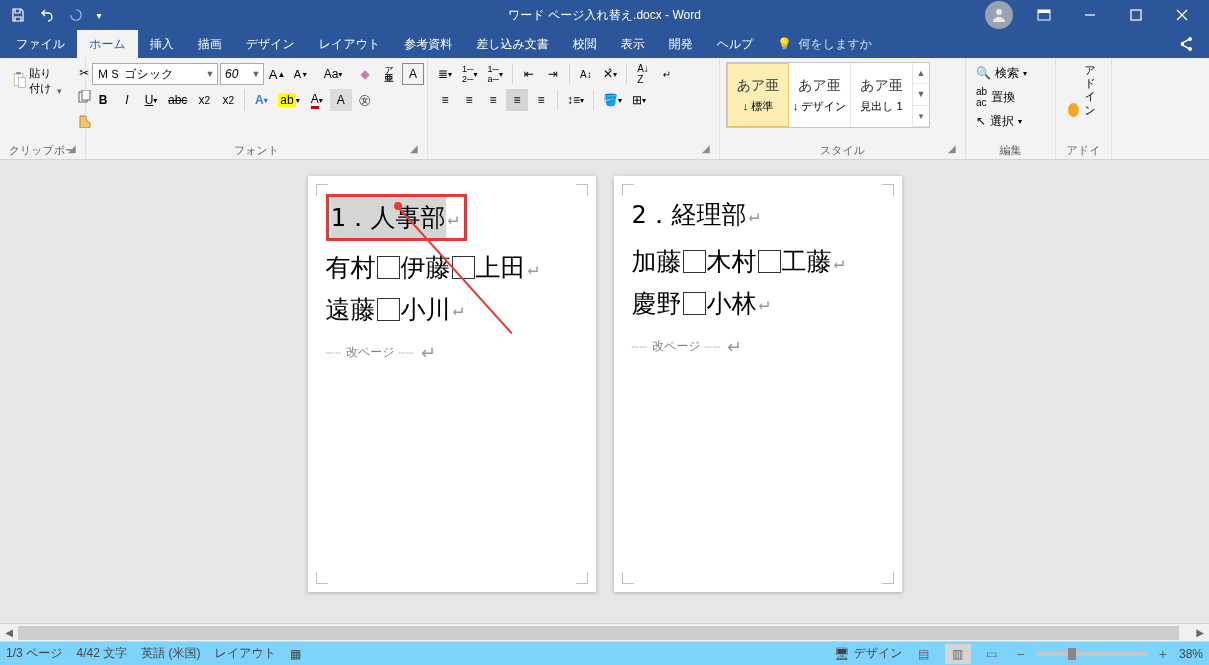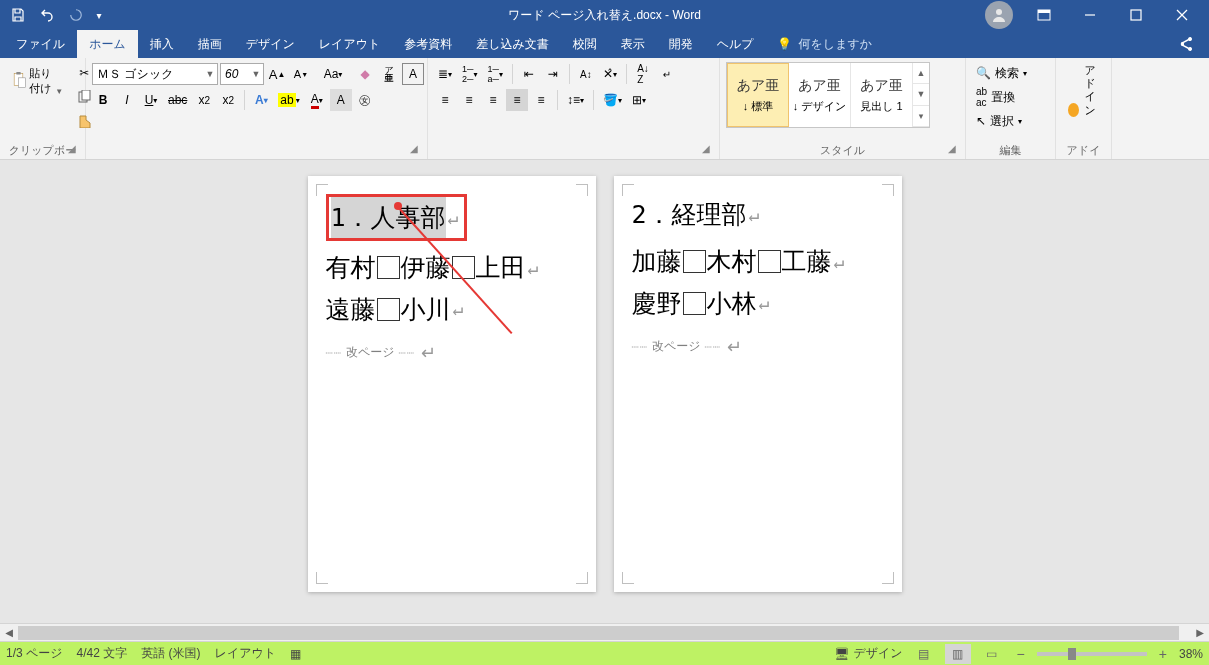--- a/index.html
+++ b/index.html
@@ -68,21 +68,21 @@
 
 .page-break { font-size: 12px; color: #808080; margin-top: 12px; display: flex; align-items: center; gap: 4px; }
 .pb-dots::before, .pb-dots::after { content: ""; }
 .pb-dots { color: #aaa; letter-spacing: 1px; }
 
 .annot-box { position: absolute; border: 3px solid #e53935; color: #e53935; font-size: 26px; font-weight: bold; padding: 6px 18px; background: #fff; }
 .annot-line { position: absolute; background: #e53935; height: 2px; transform-origin: left center; }
 .annot-dot { position: absolute; width: 8px; height: 8px; background: #e53935; border-radius: 50%; }
 
 
-.status { position: absolute; left: 0; right: 0; bottom: 0; height: 24px; background: #bef264; border-top: 1px solid #d4d4d4; display: flex; align-items: center; font-size: 12px; color: #444; padding: 0 6px; gap: 14px; }
+.status { position: absolute; left: 0; right: 0; bottom: 0; height: 24px; background: #7dd3fc; border-top: 1px solid #d4d4d4; display: flex; align-items: center; font-size: 12px; color: #444; padding: 0 6px; gap: 14px; }
 .status-right { margin-left: auto; display: flex; align-items: center; gap: 8px; }
 .view-btn { width: 26px; height: 20px; display: flex; align-items: center; justify-content: center; cursor: pointer; color: #666; }
 .view-btn.active { background: #d5d5d5; }
 .zoom-slider { width: 110px; height: 4px; background: #c4c4c4; position: relative; }
 .zoom-thumb { position: absolute; top: -4px; width: 8px; height: 12px; background: #888; left: 28%; }
 .zoom-btn { cursor: pointer; color: #666; padding: 0 4px; font-size: 14px; }
 
 svg { display: block; }
 .icon-col { display: flex; flex-direction: column; gap: 2px; align-items: center; }
 </style>
@@ -244,20 +244,21 @@
             </div>
         <div class="btn-s">
               <span style="border-bottom:3px solid #c00">A</span>
               <span style="font-size:8px">▾</span>
             </div>
         <div class="btn-s" style="background:#ddd">A</div>
         <div class="btn-s">㊛</div>
       </div>
     </div>
       </div>
+    <div class="group-label">フォント</div>
     <div class="launcher">◢</div>
   </div>
 
   <div class="group" style="width:292px">
     <div class="group-body">
         <div class="rows" style="width:100%">
       <div class="row">
         <div class="btn-s">≣<span style="font-size:8px">▾</span></div>
         <div class="btn-s">
               <span style="font-size:9px">1─<br>2─</span>

